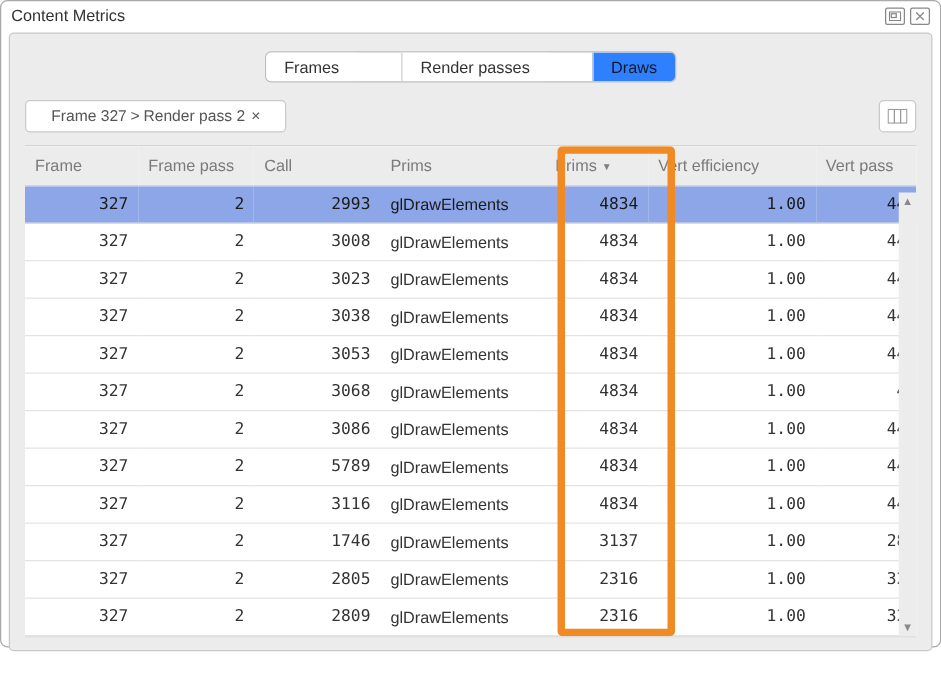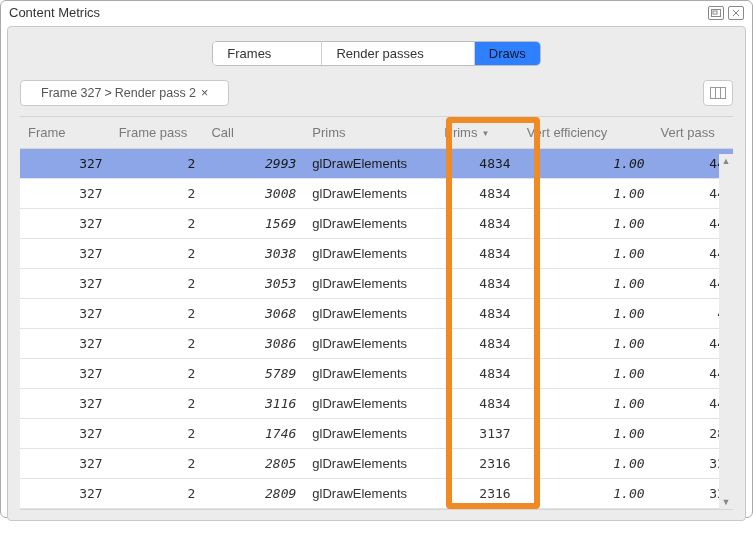--- a/index.html
+++ b/index.html
@@ -137,21 +137,21 @@
     padding: 7px 8px;
     border-bottom: 1px solid #e3e3e3;
     font-size: 13px;
     color: #333;
   }
   tbody tr.selected td {
     background: #8ca6e8;
     color: #1a1a1a;
   }
   .num { text-align: right; font-family: ui-monospace, Menlo, Consolas, monospace; font-size: 13px; }
-  .mono { font-family: ui-monospace, Menlo, Consolas, monospace; font-style: italic; }
+  .mono { font-family: ui-monospace, Menlo, Consolas, monospace; }
   .col-frame { width: 88px; }
   .col-rp { width: 90px; }
   .col-call { width: 98px; }
   .col-name { width: 128px; }
   .col-prims { width: 80px; }
   .col-eff { width: 130px; }
   .col-size { width: 78px; }
   
   .prims-highlight {
     position: absolute;
@@ -273,21 +273,21 @@
               <td class="num">2</td>
               <td class="num mono">3008</td>
               <td>glDrawElements</td>
               <td class="num">4834</td>
               <td class="num mono">1.00</td>
               <td class="num">44</td>
             </tr>
             <tr>
               <td class="num">327</td>
               <td class="num">2</td>
-              <td class="num mono">1569</td>
+              <td class="num mono">3023</td>
               <td>glDrawElements</td>
               <td class="num">4834</td>
               <td class="num mono">1.00</td>
               <td class="num">44</td>
             </tr>
             <tr>
               <td class="num">327</td>
               <td class="num">2</td>
               <td class="num mono">3038</td>
               <td>glDrawElements</td>

